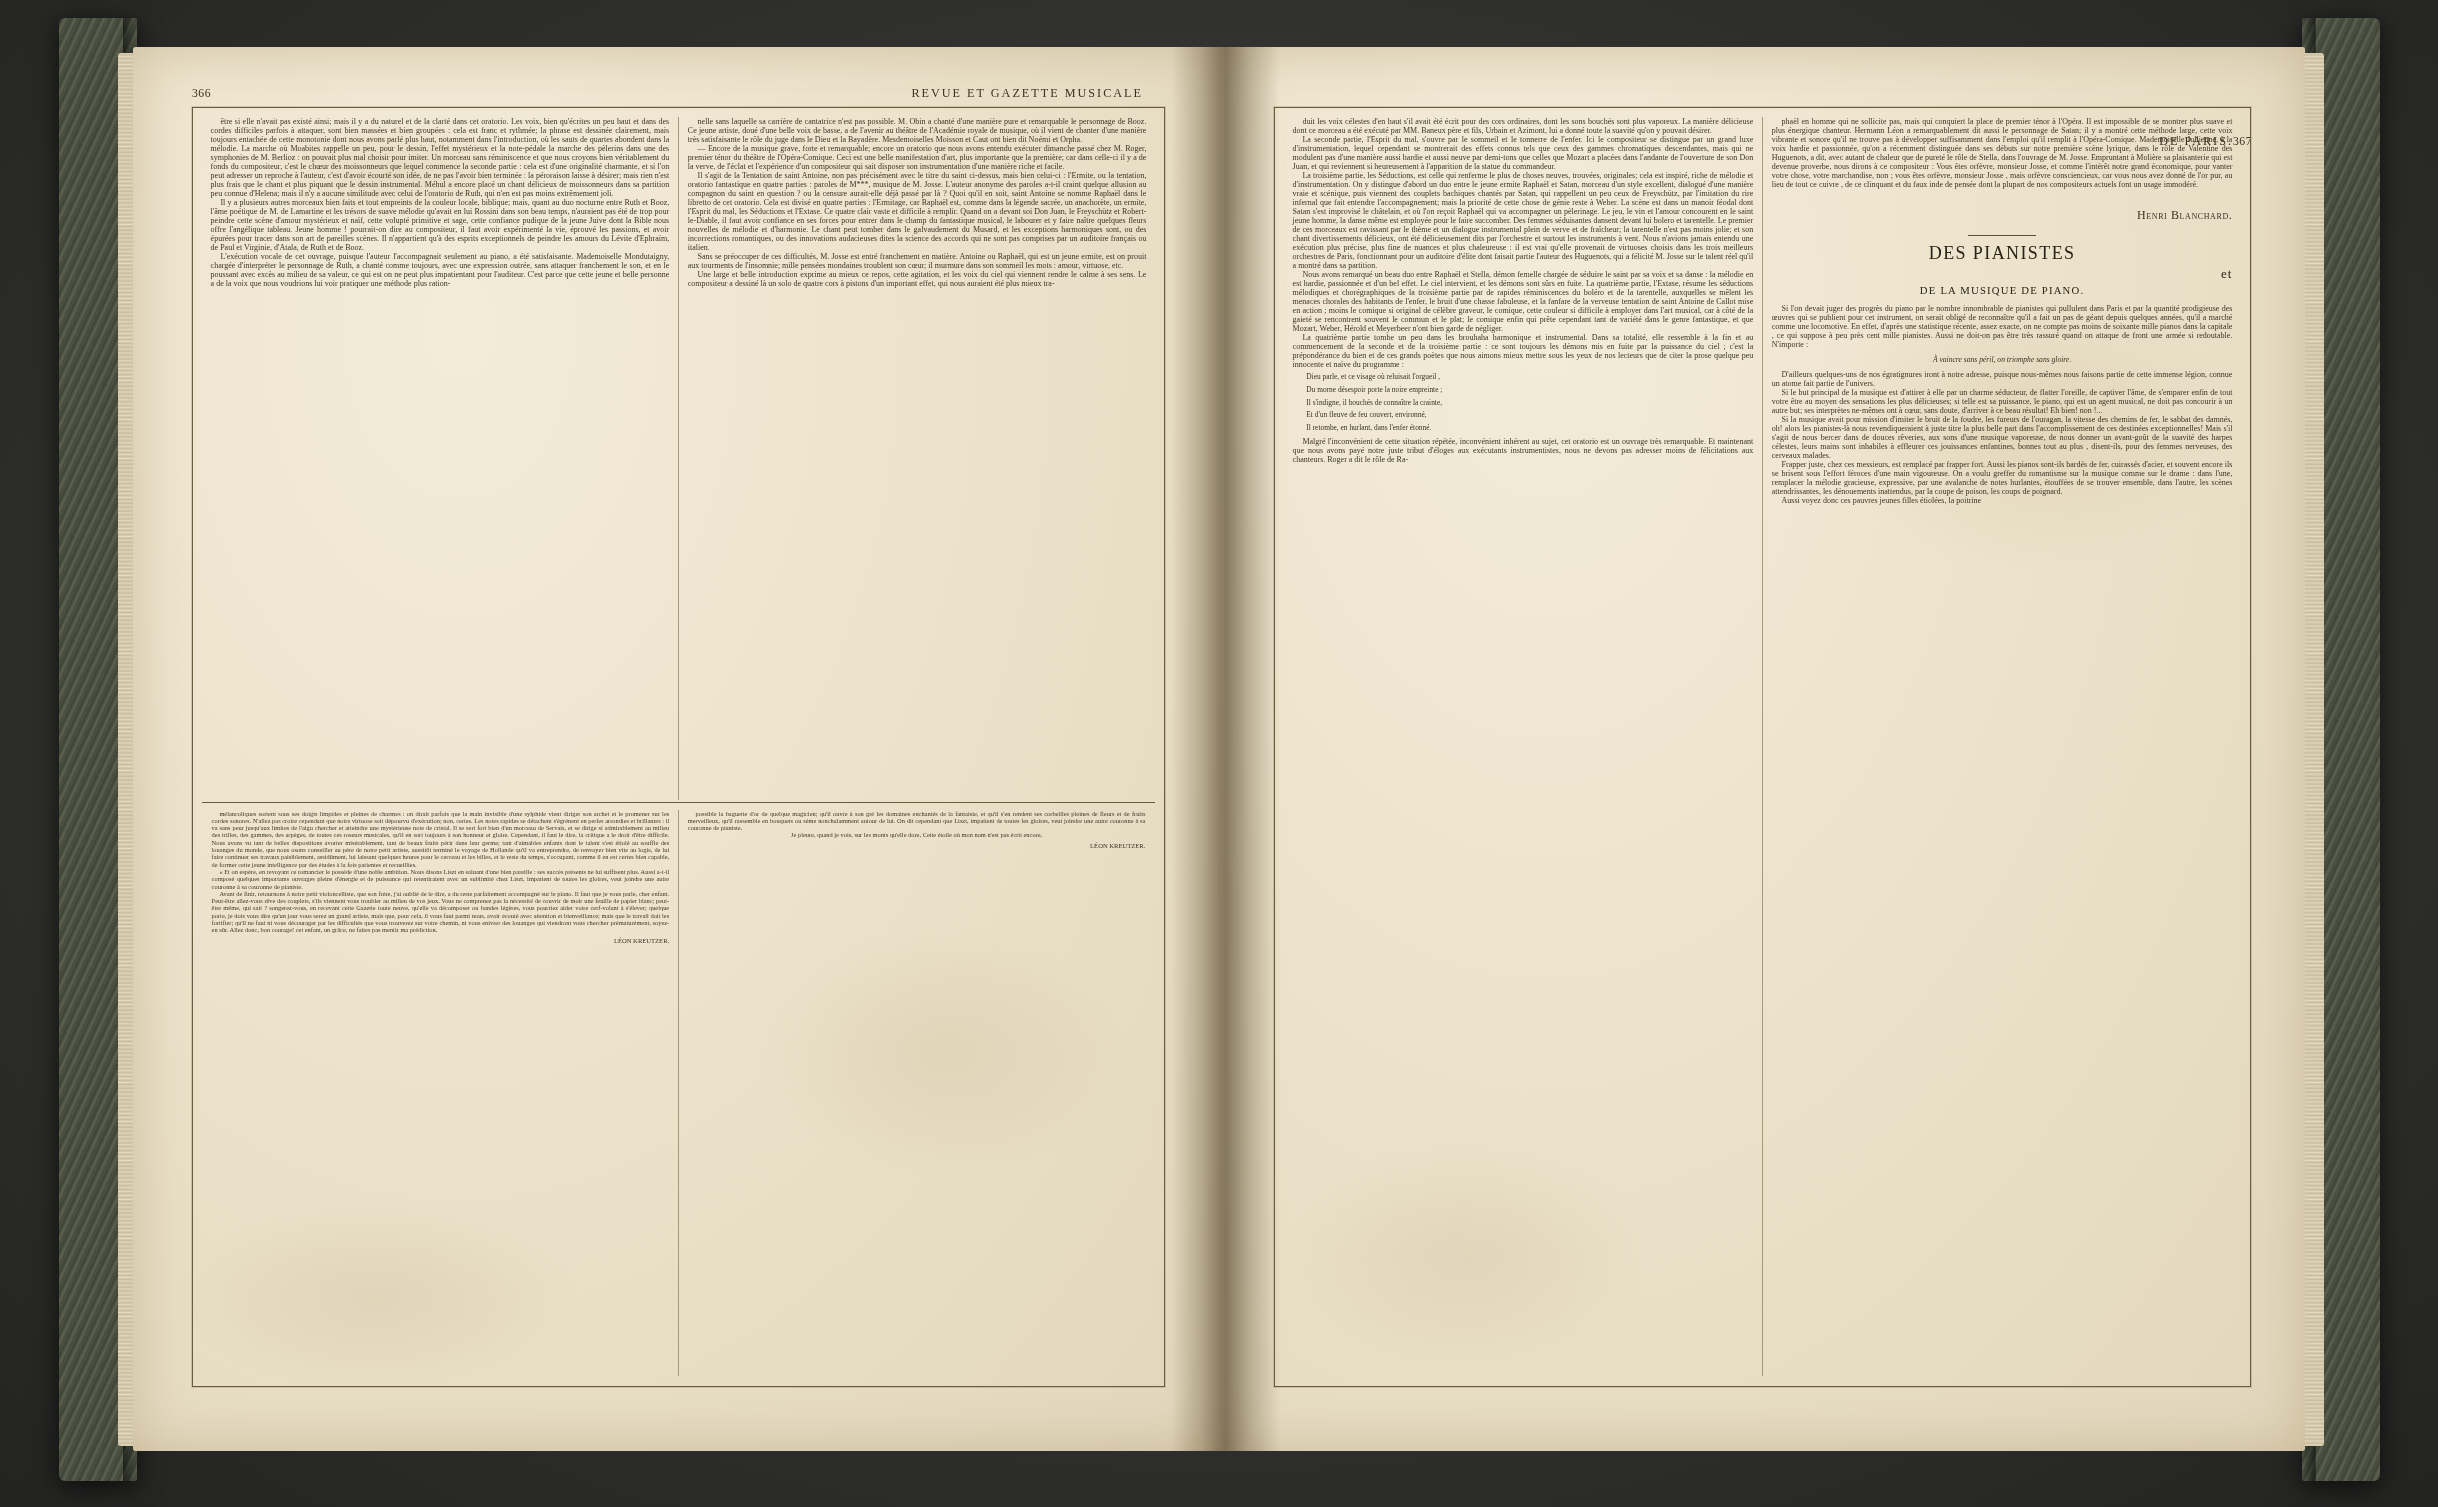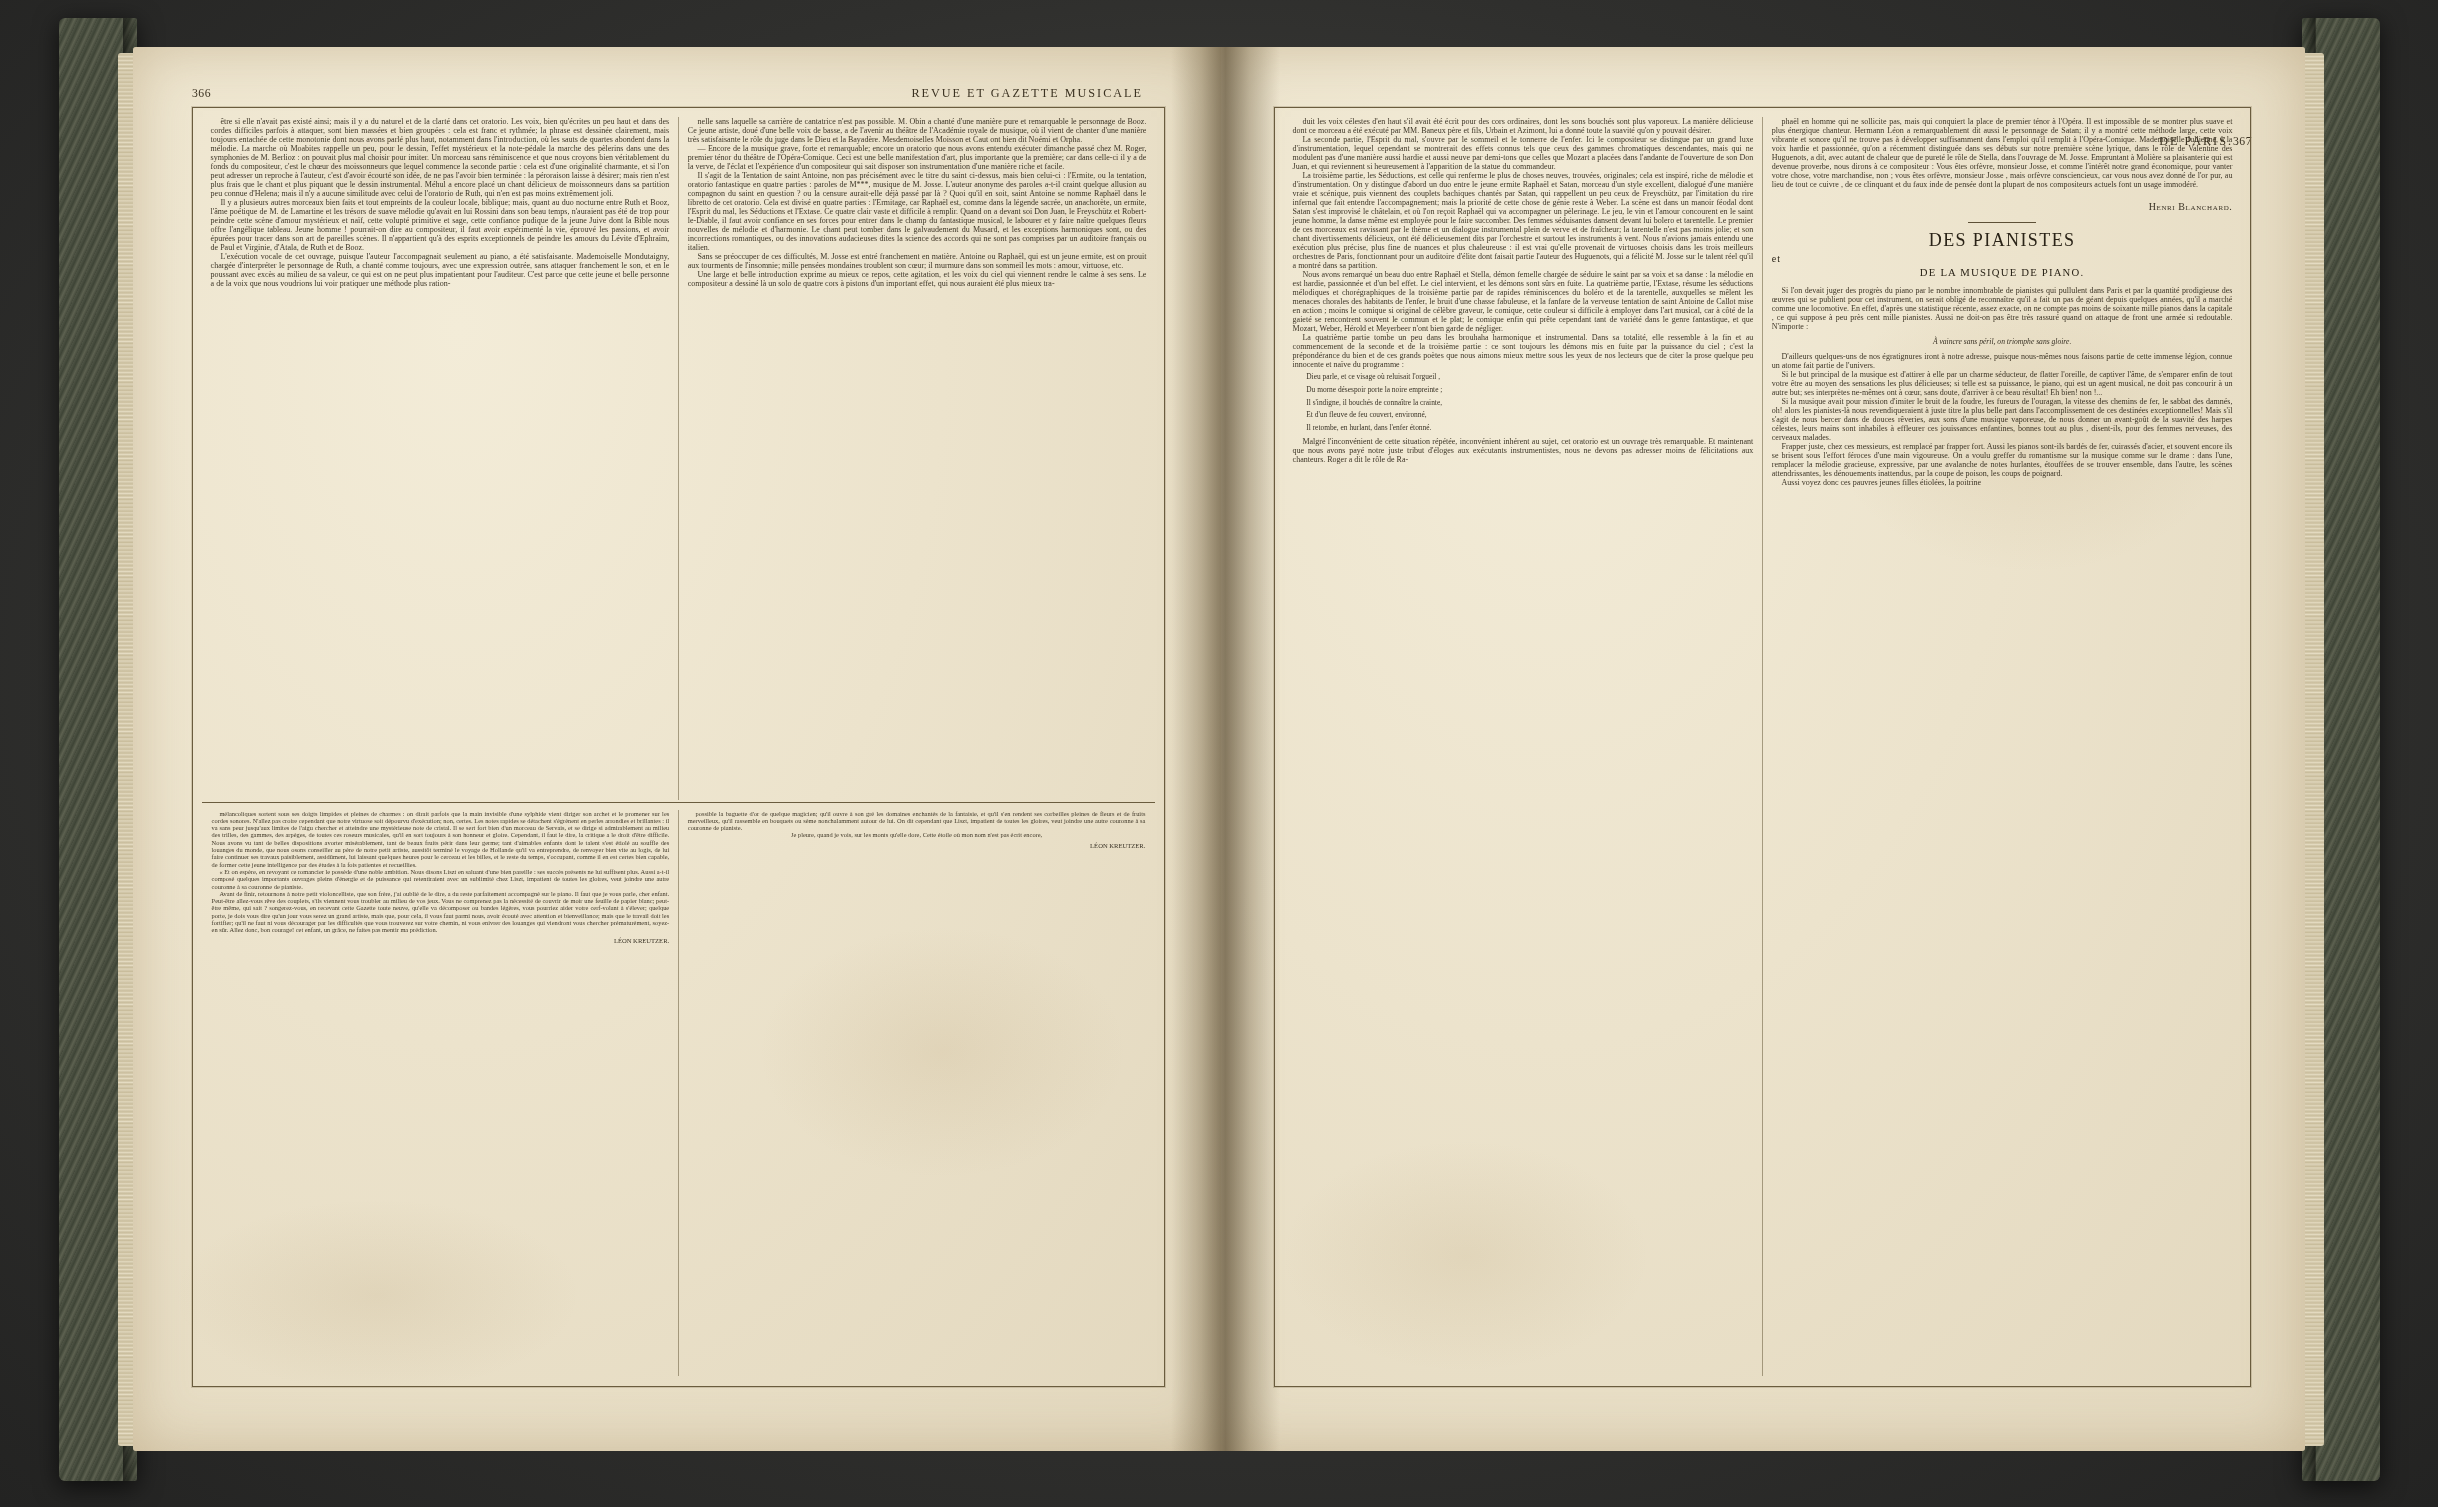--- a/index.html
+++ b/index.html
@@ -113,29 +113,29 @@
     -webkit-font-smoothing:none;
   }
   .rule-short{
     width:68px;height:1px;background:#5d5036;margin:6.8px auto 6.8px auto;
   }
   .sec-title{
     text-align:center;font-variant:small-caps;letter-spacing:1.4px;
     font-size:18px;margin:5.9px 0 2px 0;color:#2a2317;
   }
   .sec-sub{
-    text-align:left;font-size:10px;letter-spacing:1px;margin:1px 0 2px 0;
+    text-align:right;font-size:13px;letter-spacing:1px;margin:1px 0 2px 0;
   }
   .sec-title2{
     text-align:center;font-variant:small-caps;letter-spacing:1.2px;
     font-size:10.7px;margin:2px 0 7.8px 0;color:#2a2317;
   }
   .signature{
-    text-align:right;font-variant:small-caps;font-size:10px;
-    letter-spacing:0.6px;margin-top:12px;
+    text-align:right;font-variant:small-caps;font-size:12px;
+    letter-spacing:0.6px;margin-top:19px;
   }
   .epigraph{
     text-align:center;font-style:italic;font-size:7.6px;margin:5.9px 0 5.9px 0;
   }
   .verse{
     font-size:7.4px;line-height:8.8px;text-indent:0;margin:3.9px 0 3.9px 13.7px;
   }
   
   .foot-rule{
     position:absolute;left:8.8px;right:8.8px;height:1px;background:#6a5c3e;

